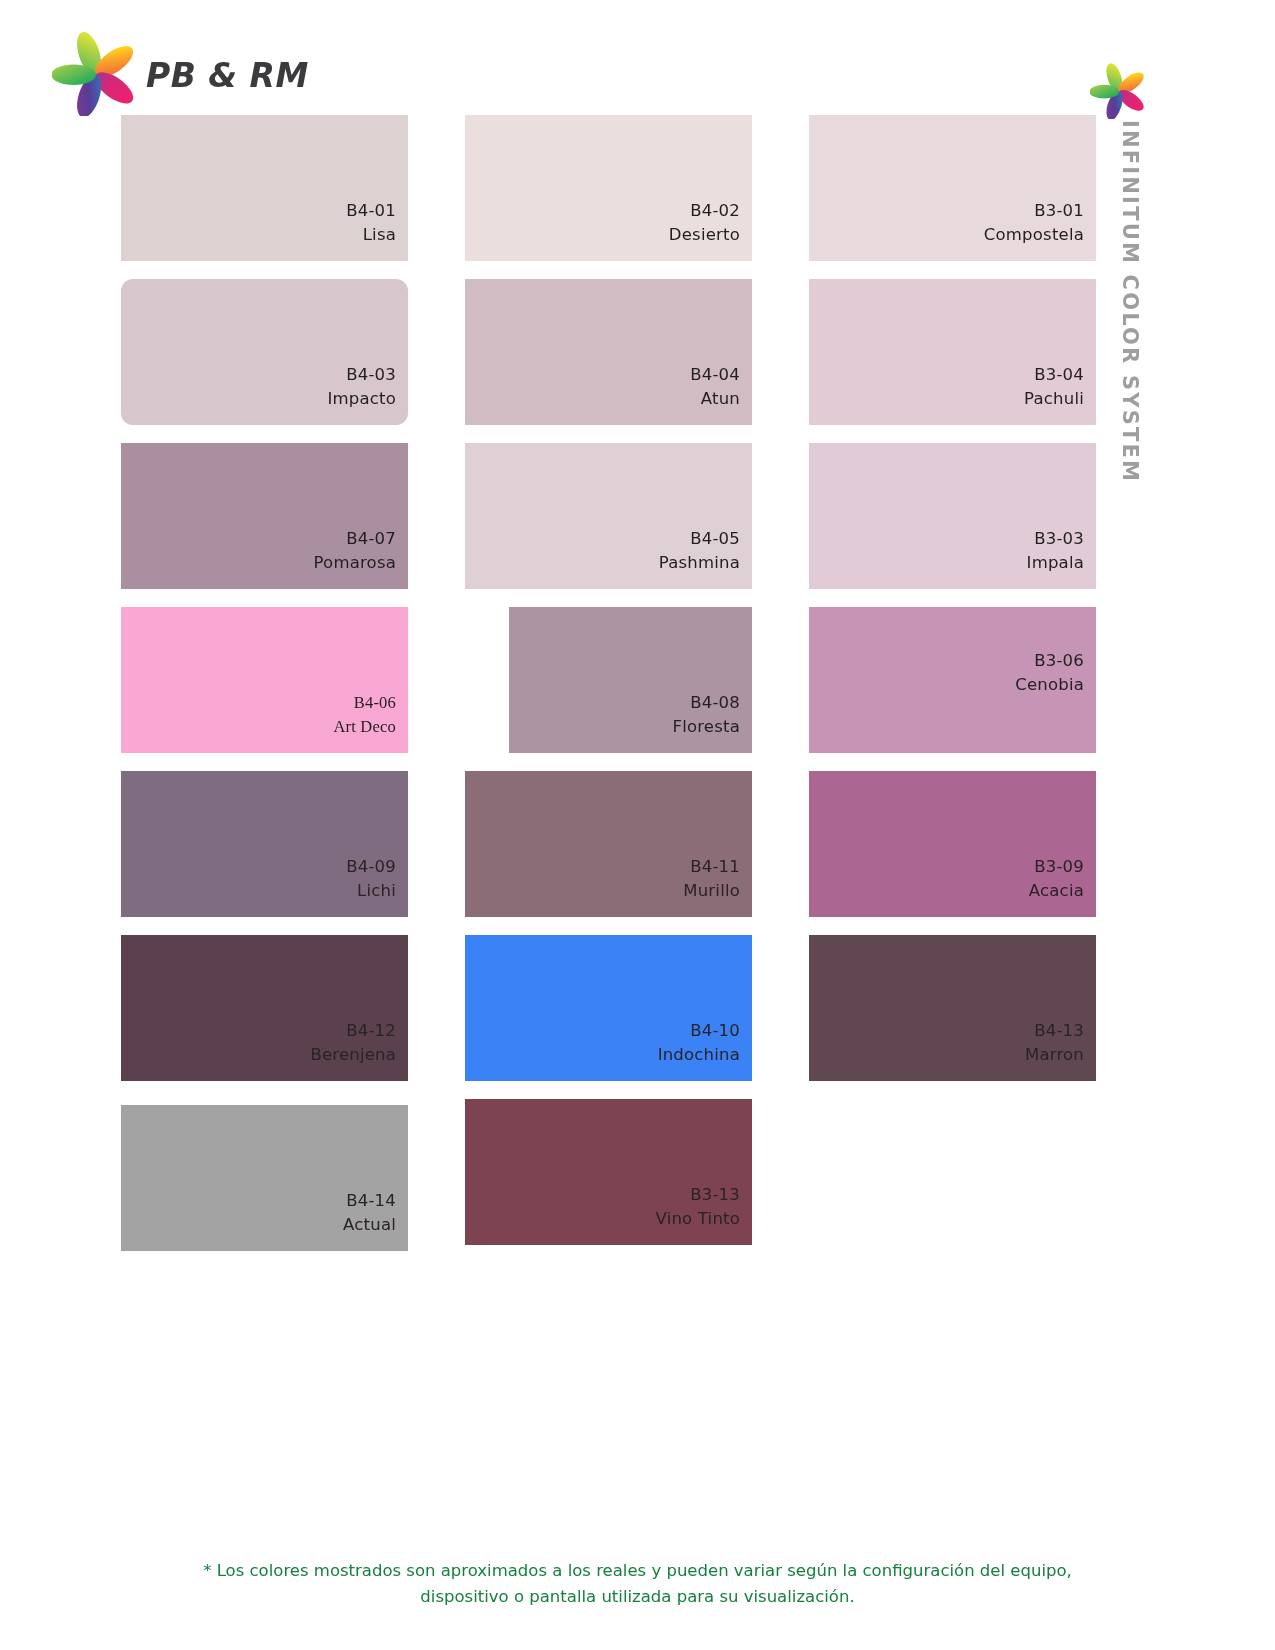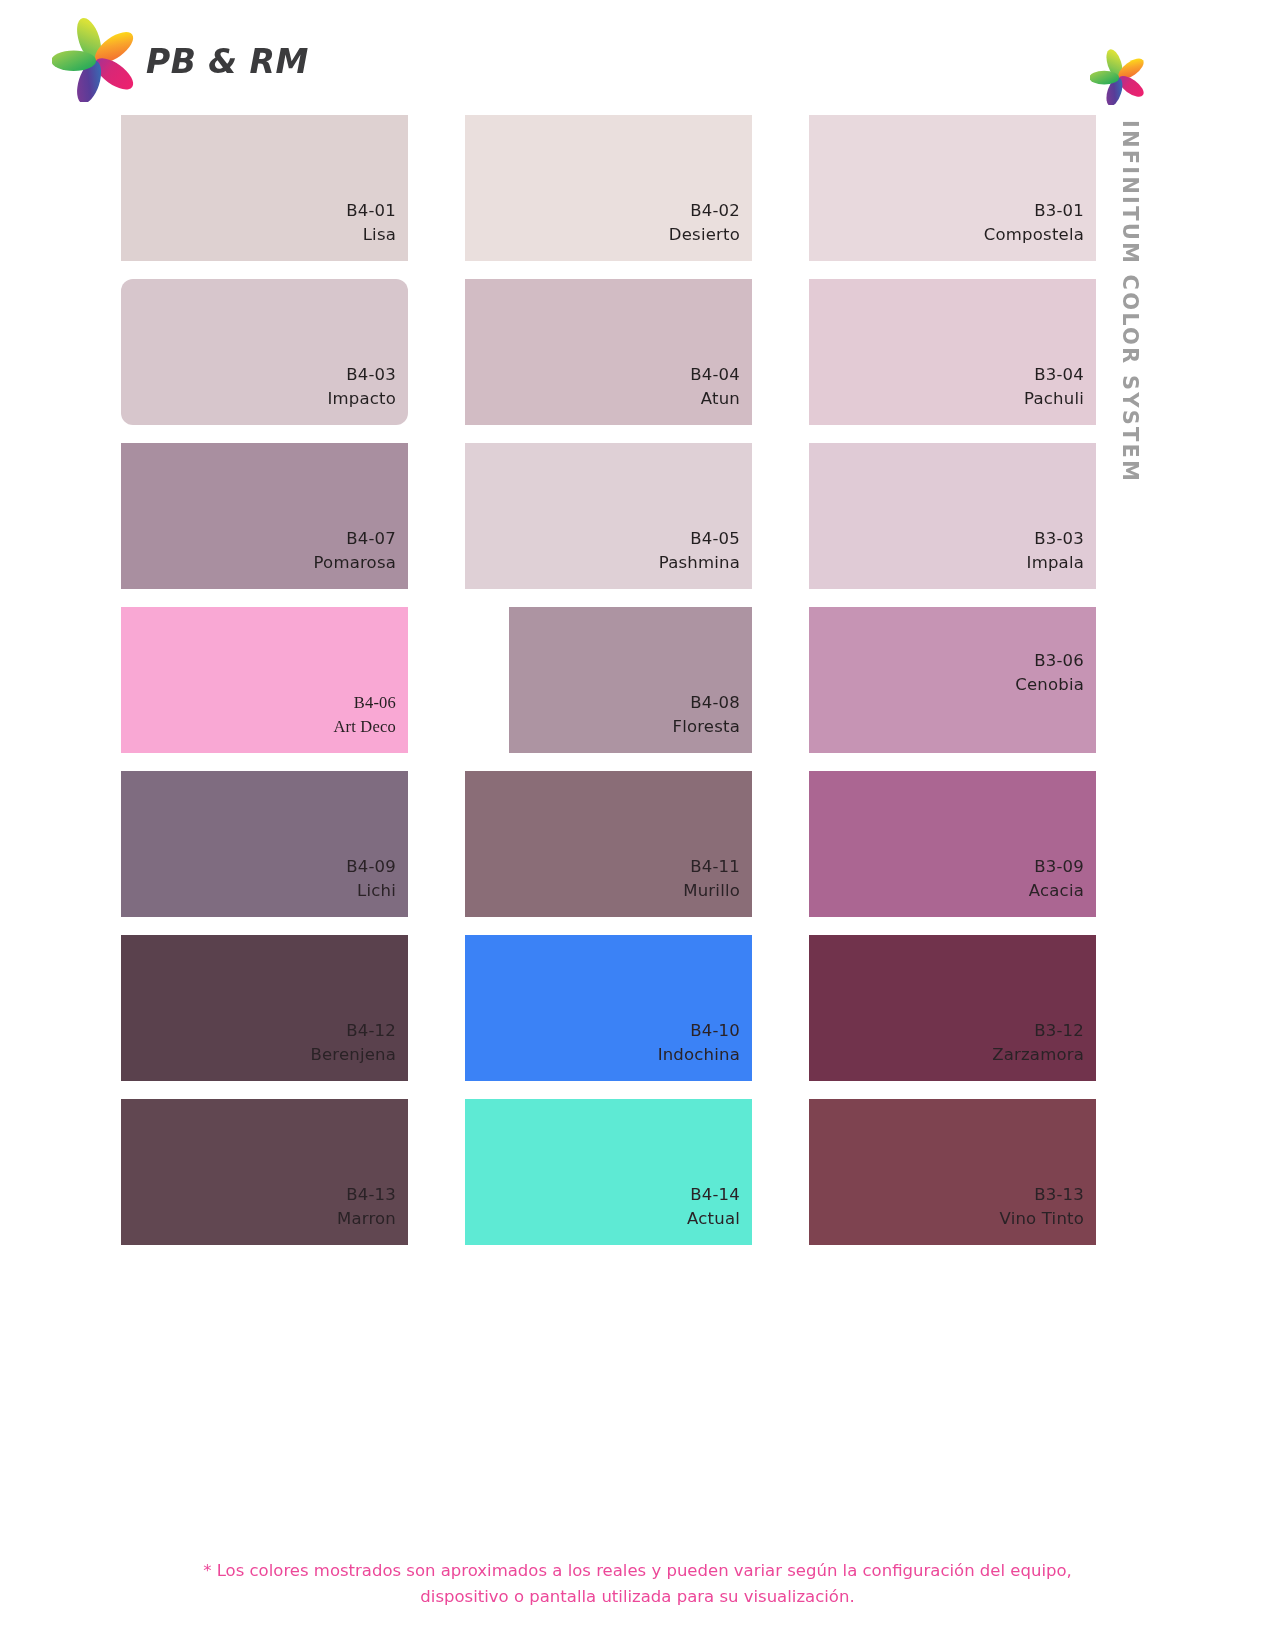--- a/index.html
+++ b/index.html
@@ -12,21 +12,21 @@
     width: 1275px;
     height: 1650px;
     position: relative;
     overflow: hidden;
     color: #231f20;
   }
 
   
   #header {
     position: absolute;
-    left: 0; top: 0;
+    left: 0; top: 14px;
     width: 1264px;
     height: 112px;
   }
   #brand-block {
     position: absolute;
     left: 52px;
     top: 16px;
     display: flex;
     align-items: center;
     gap: 6px;
@@ -115,21 +115,21 @@
 
   
   #footer-note {
     position: absolute;
     left: 0;
     top: 1558px;
     width: 1275px;
     text-align: center;
     font-size: 16.5px;
     line-height: 1.55;
-    color: #ec4899;
+    color: #15803d;
   }
   #footer-note .line {
     display: block;
   }
 </style>
 </head>
 <body>
 
 <div id="header">
 
@@ -274,29 +274,25 @@
       <span class="swatch-name">Acacia</span>
     </div>
     <div class="swatch dark" style="background: rgb(90, 65, 77);">
       <span class="swatch-code">B4-12</span>
       <span class="swatch-name">Berenjena</span>
     </div>
     <div class="swatch dark" style="background: #3b82f6;">
       <span class="swatch-code">B4-10</span>
       <span class="swatch-name">Indochina</span>
     </div>
-    <div class="swatch dark" style="background: rgb(113, 51, 76);">
-      <span class="swatch-code">B3-12</span>
-      <span class="swatch-name">Zarzamora</span>
-    </div>
     <div class="swatch dark" style="background: rgb(97, 71, 81);">
       <span class="swatch-code">B4-13</span>
       <span class="swatch-name">Marron</span>
     </div>
-    <div class="swatch dark" style="background: #5eead4;">
+    <div class="swatch dark" style="background: #a3a3a3; margin-top: 6px;">
       <span class="swatch-code">B4-14</span>
       <span class="swatch-name">Actual</span>
     </div>
     <div class="swatch dark" style="background: rgb(126, 67, 80);">
       <span class="swatch-code">B3-13</span>
       <span class="swatch-name">Vino Tinto</span>
     </div>
   </div>
 
 <div id="footer-note">

